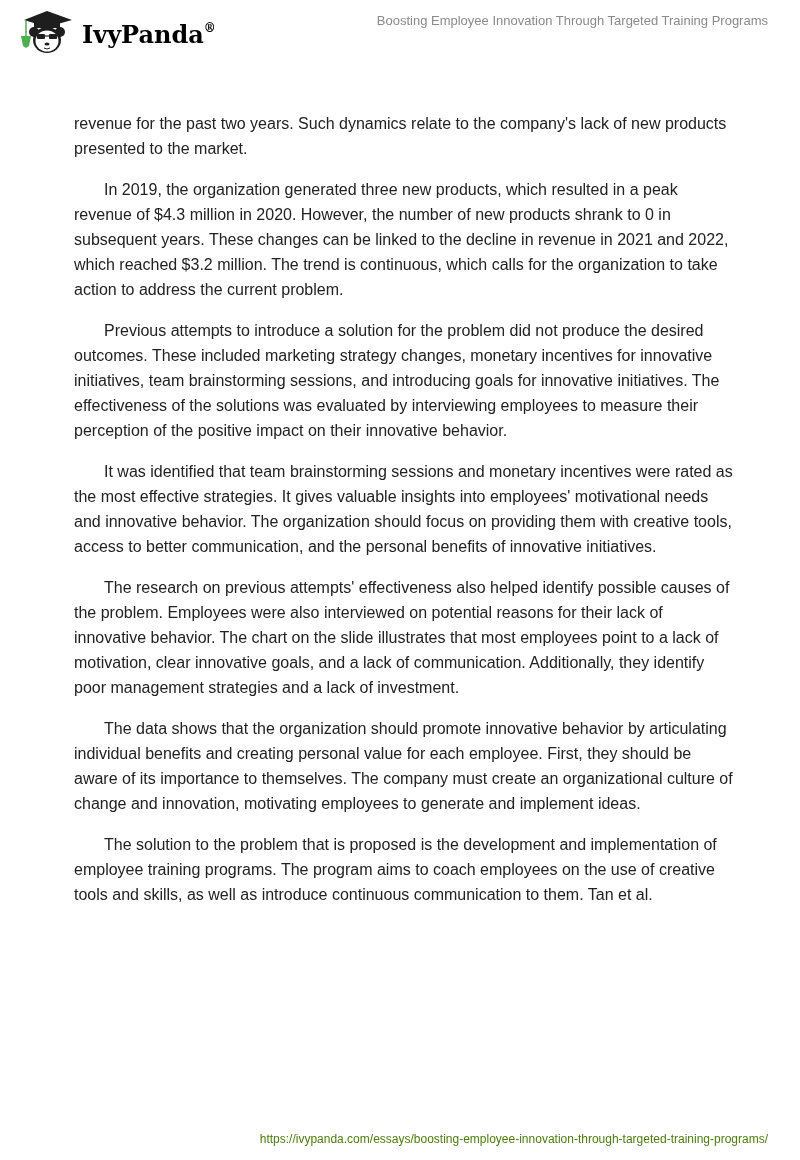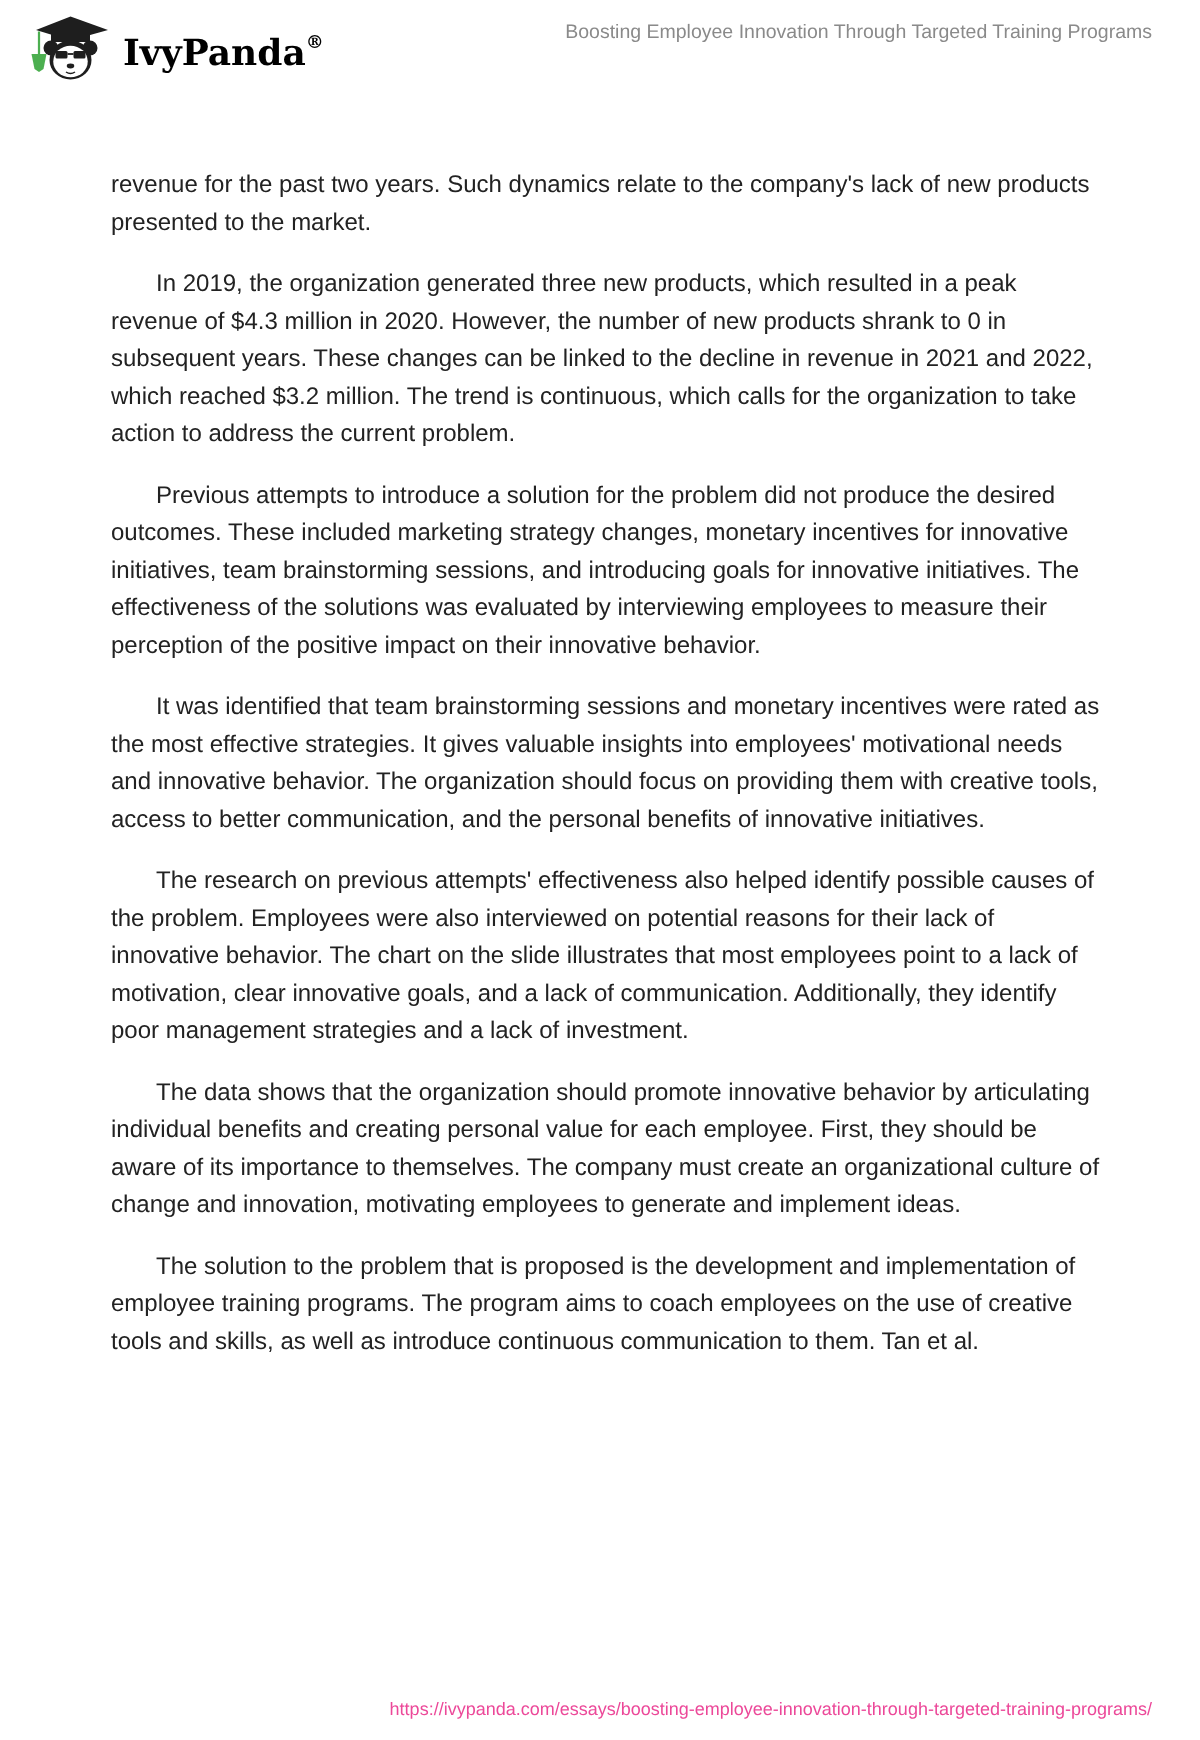--- a/index.html
+++ b/index.html
@@ -76,21 +76,21 @@
       font-size: 29px;
       line-height: 38px;
       font-weight: bold;
       color: #1e1e1e;
     }
     .footer {
       position: absolute;
       right: 32px;
       top: 1132px;
       font-size: 12px;
-      color: #ec4899;
+      color: #4d7c0f;
     }
   </style>
 </head>
 <body>
 
 <div class="header">
   <div class="logo">
     <svg class="logo-icon" viewBox="0 0 58 48">
 
       <polygon points="6,12 29,3 54,12 29,19" fill="#1e1e1e"></polygon>

